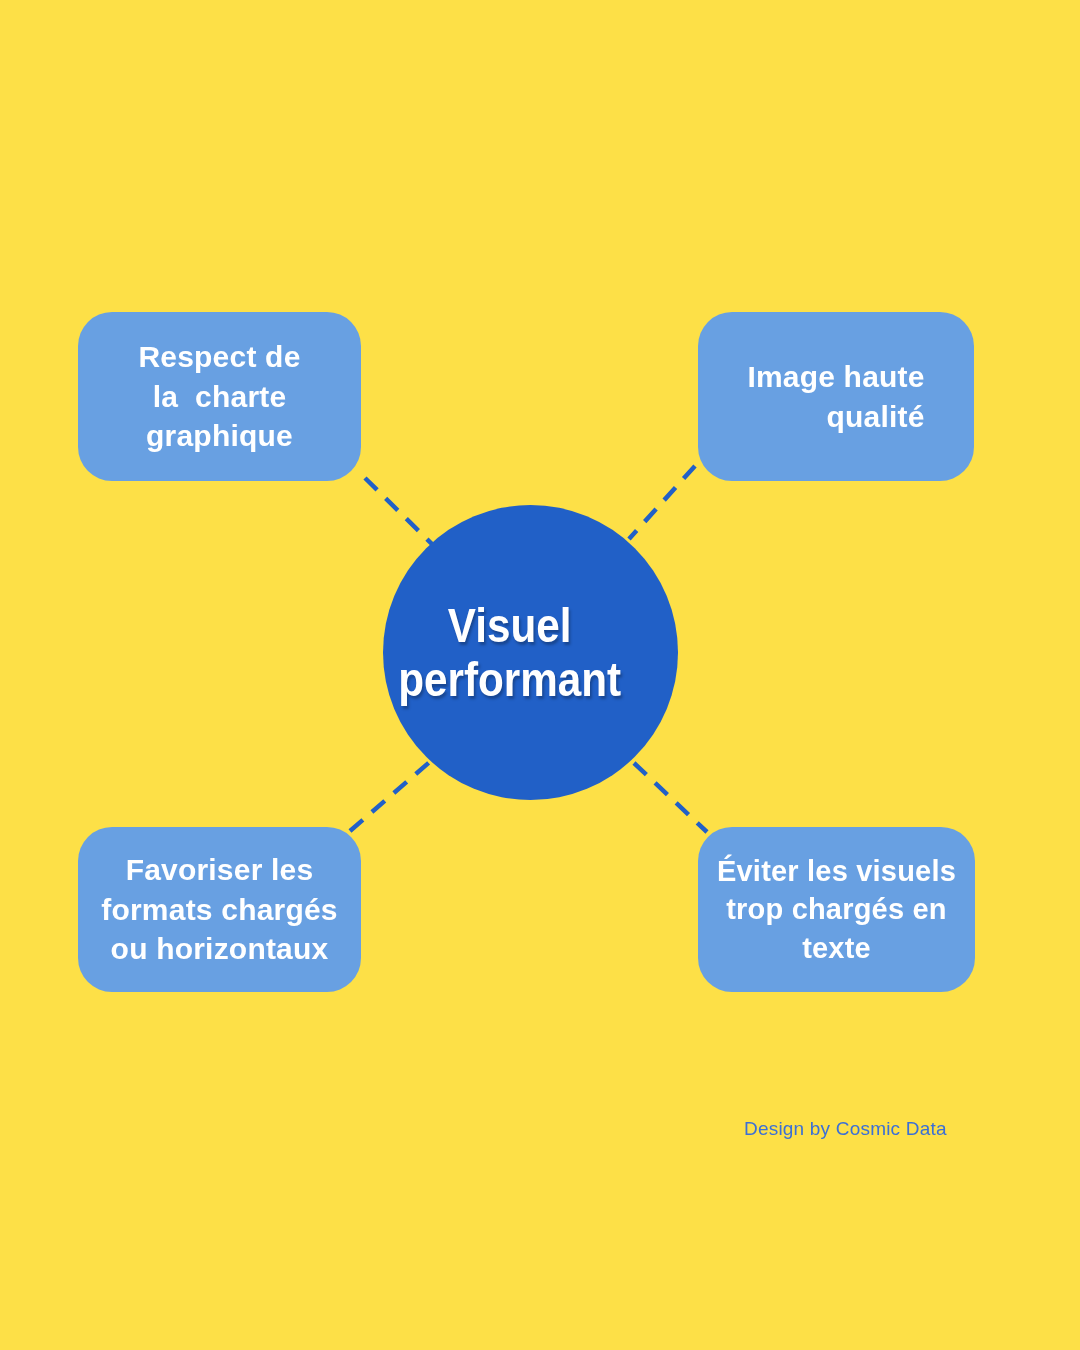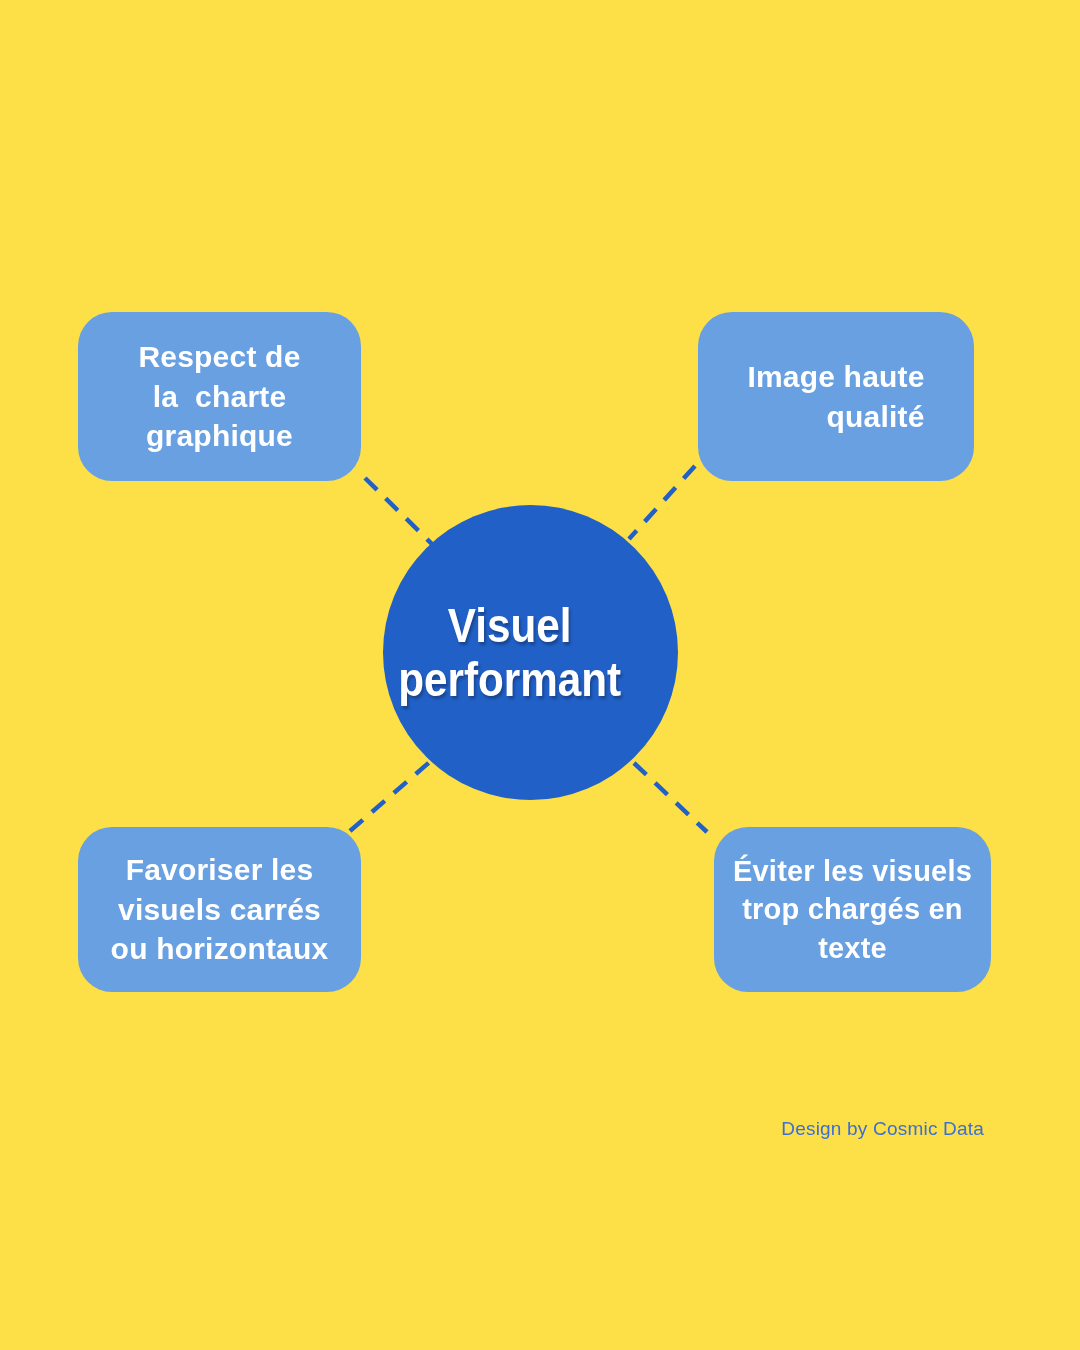--- a/index.html
+++ b/index.html
@@ -41,21 +41,21 @@
     color: #ffffff;
     font-weight: bold;
     font-size: 30px;
     line-height: 1.32;
     white-space: pre-wrap;
     letter-spacing: 0.2px;
   }
   .box-top-left     { left: 78px;  top: 312px; width: 283px; height: 169px; }
   .box-top-right    { left: 698px; top: 312px; width: 276px; height: 169px; text-align: right; }
   .box-bottom-left  { left: 78px;  top: 827px; width: 283px; height: 165px; }
-  .box-bottom-right { left: 698px; top: 827px; width: 277px; height: 165px; margin-left: 16px; }
+  .box-bottom-right { left: 698px; top: 827px; width: 277px; height: 165px; }
   .box-bottom-right .node-label { font-size: 29px; }
   .center-circle {
     position: absolute;
     left: 383px;
     top: 505px;
     width: 295px;
     height: 295px;
     border-radius: 50%;
     background: #2160C7;
     display: flex;
@@ -71,21 +71,21 @@
     white-space: pre-wrap;
     transform: scaleX(0.88);
     letter-spacing: 0px;
     text-shadow: 2px 3px 3px rgba(0,0,0,0.28);
   }
   .credit {
     position: absolute;
     left: 744px;
     top: 1118px;
     width: 240px;
-    text-align: right;
+    text-align: left;
     color: #3B6FD6;
     font-size: 19px;
     font-weight: normal;
     letter-spacing: 0.2px;
   }
 </style>
 </head>
 <body>
 
 <div class="canvas">
@@ -103,21 +103,21 @@
 graphique</div>
   </div>
 
   <div class="node box-top-right">
     <div class="node-label">Image haute
 qualité</div>
   </div>
 
   <div class="node box-bottom-left">
     <div class="node-label">Favoriser les
-visuels carrés
+formats chargés
 ou horizontaux</div>
   </div>
 
   <div class="node box-bottom-right">
     <div class="node-label">Éviter les visuels
 trop chargés en
 texte</div>
   </div>
 
   <div class="center-circle">

